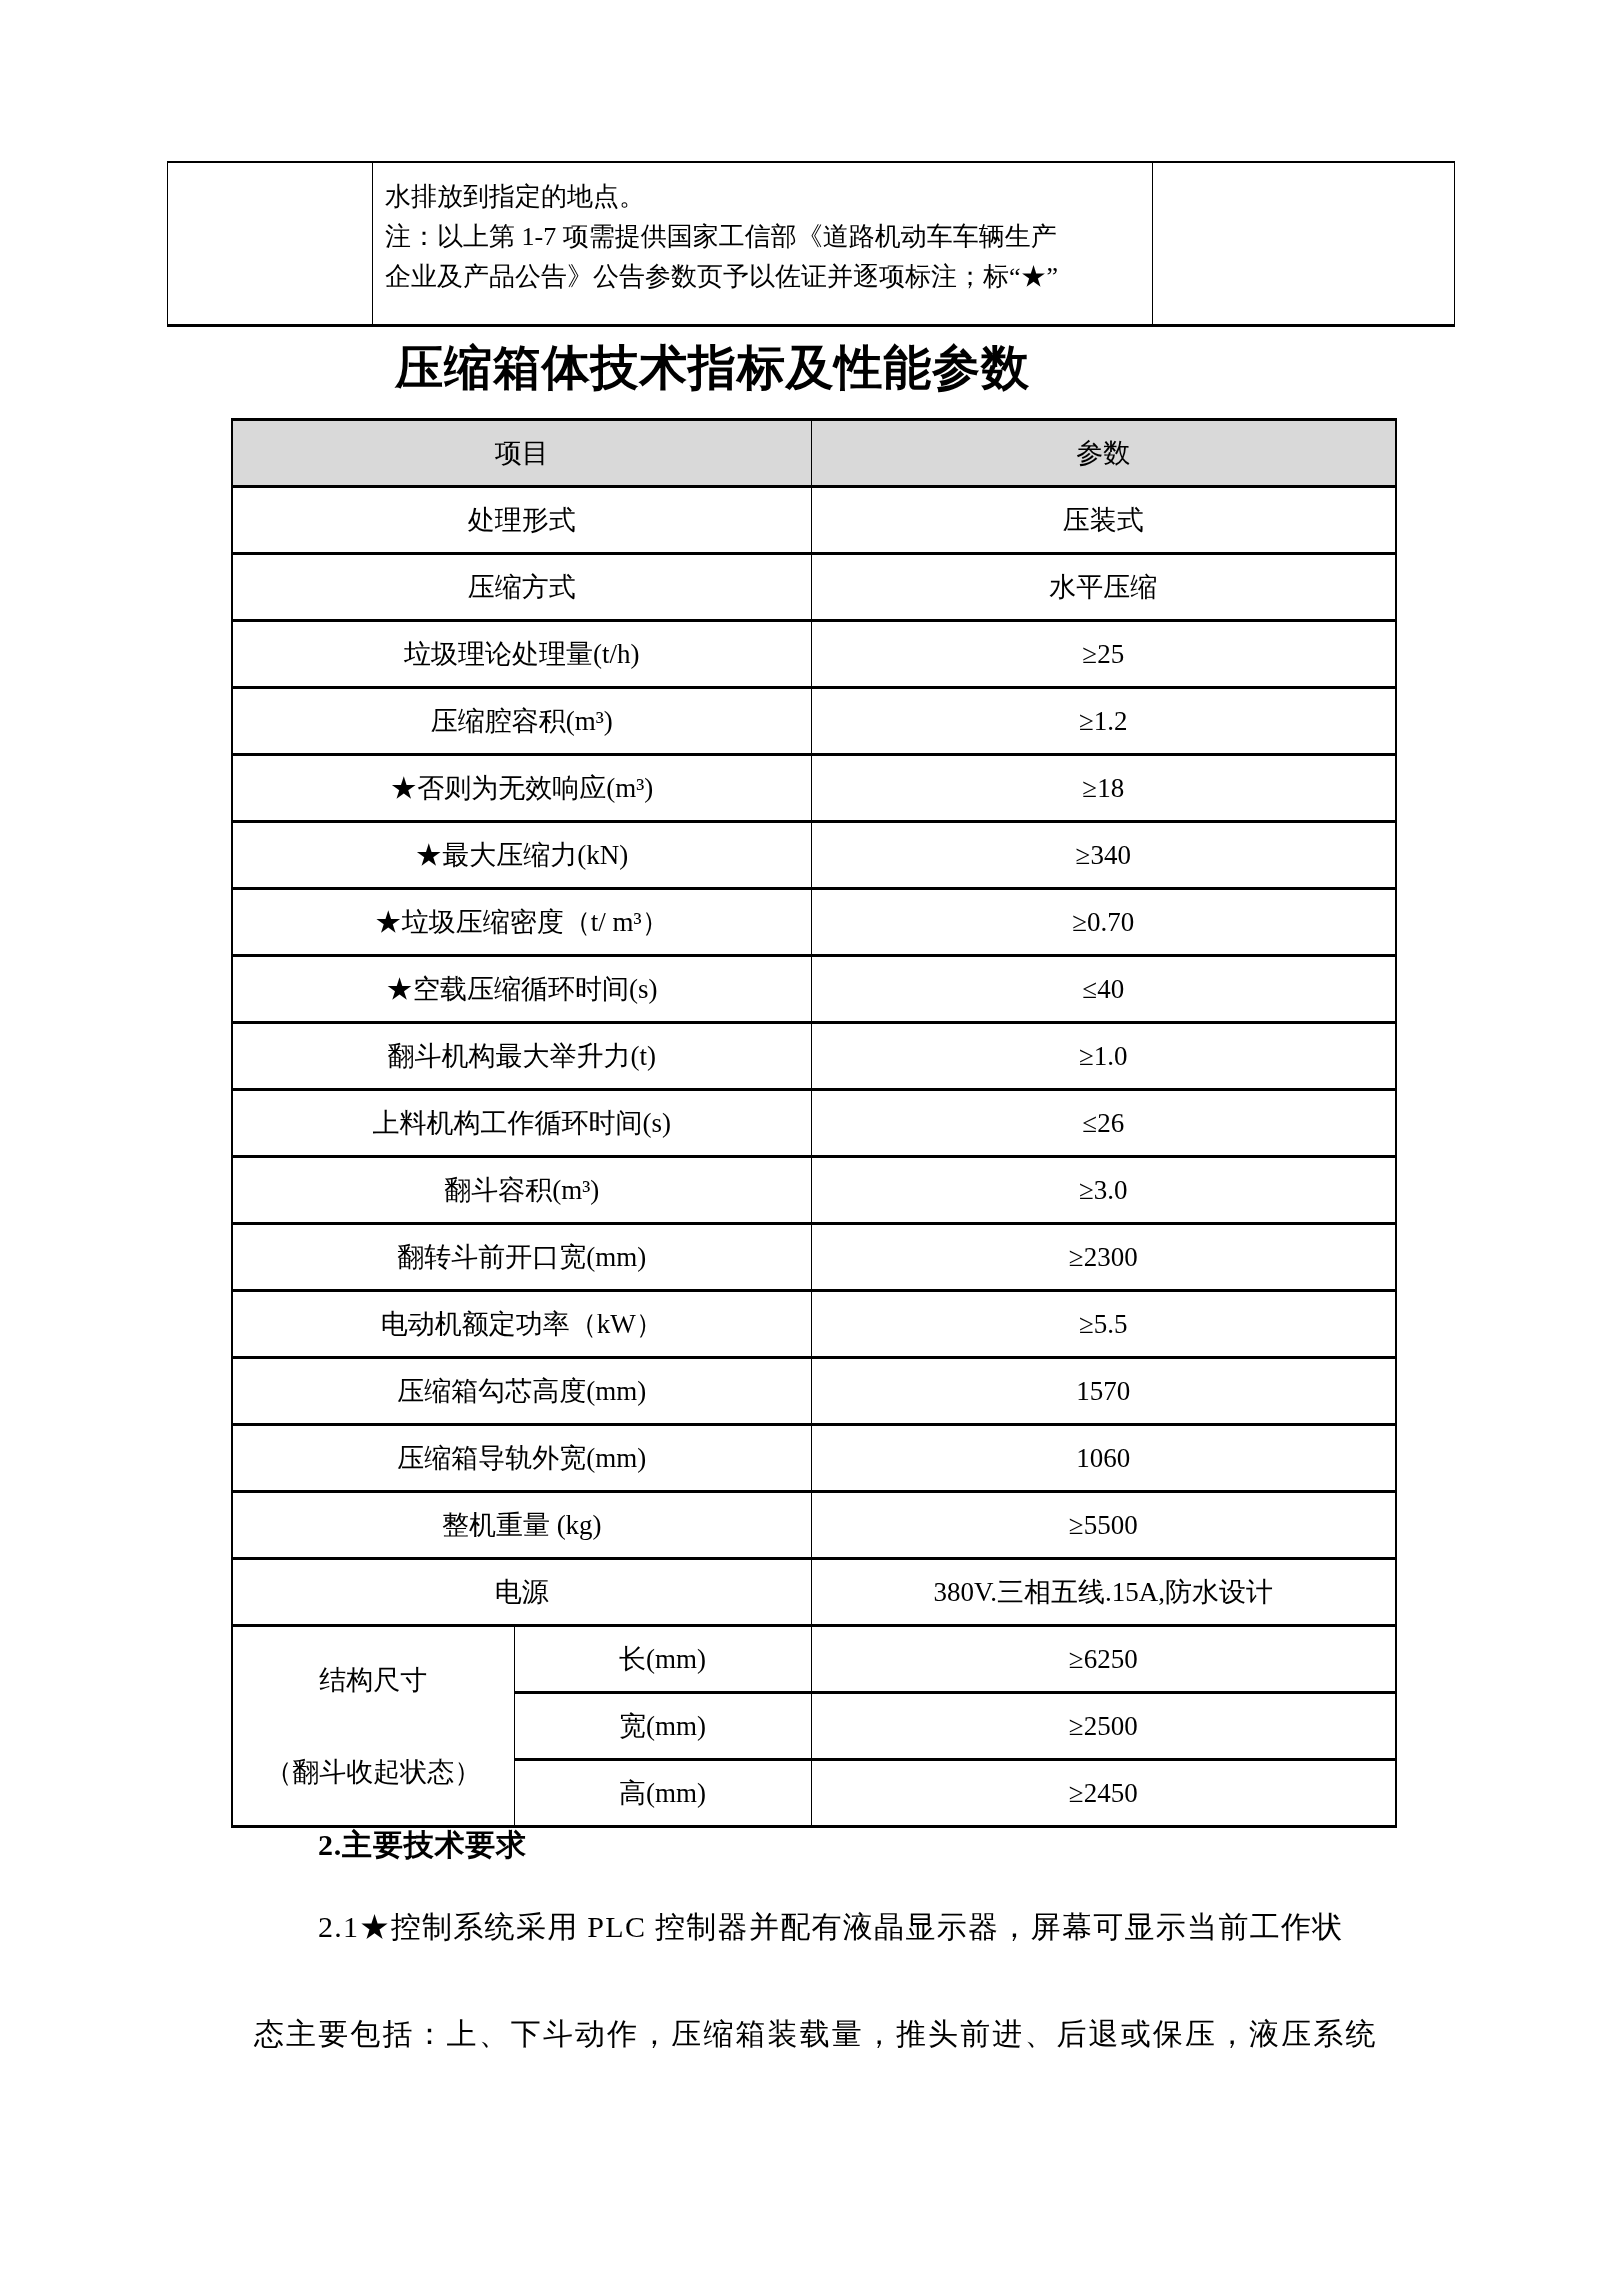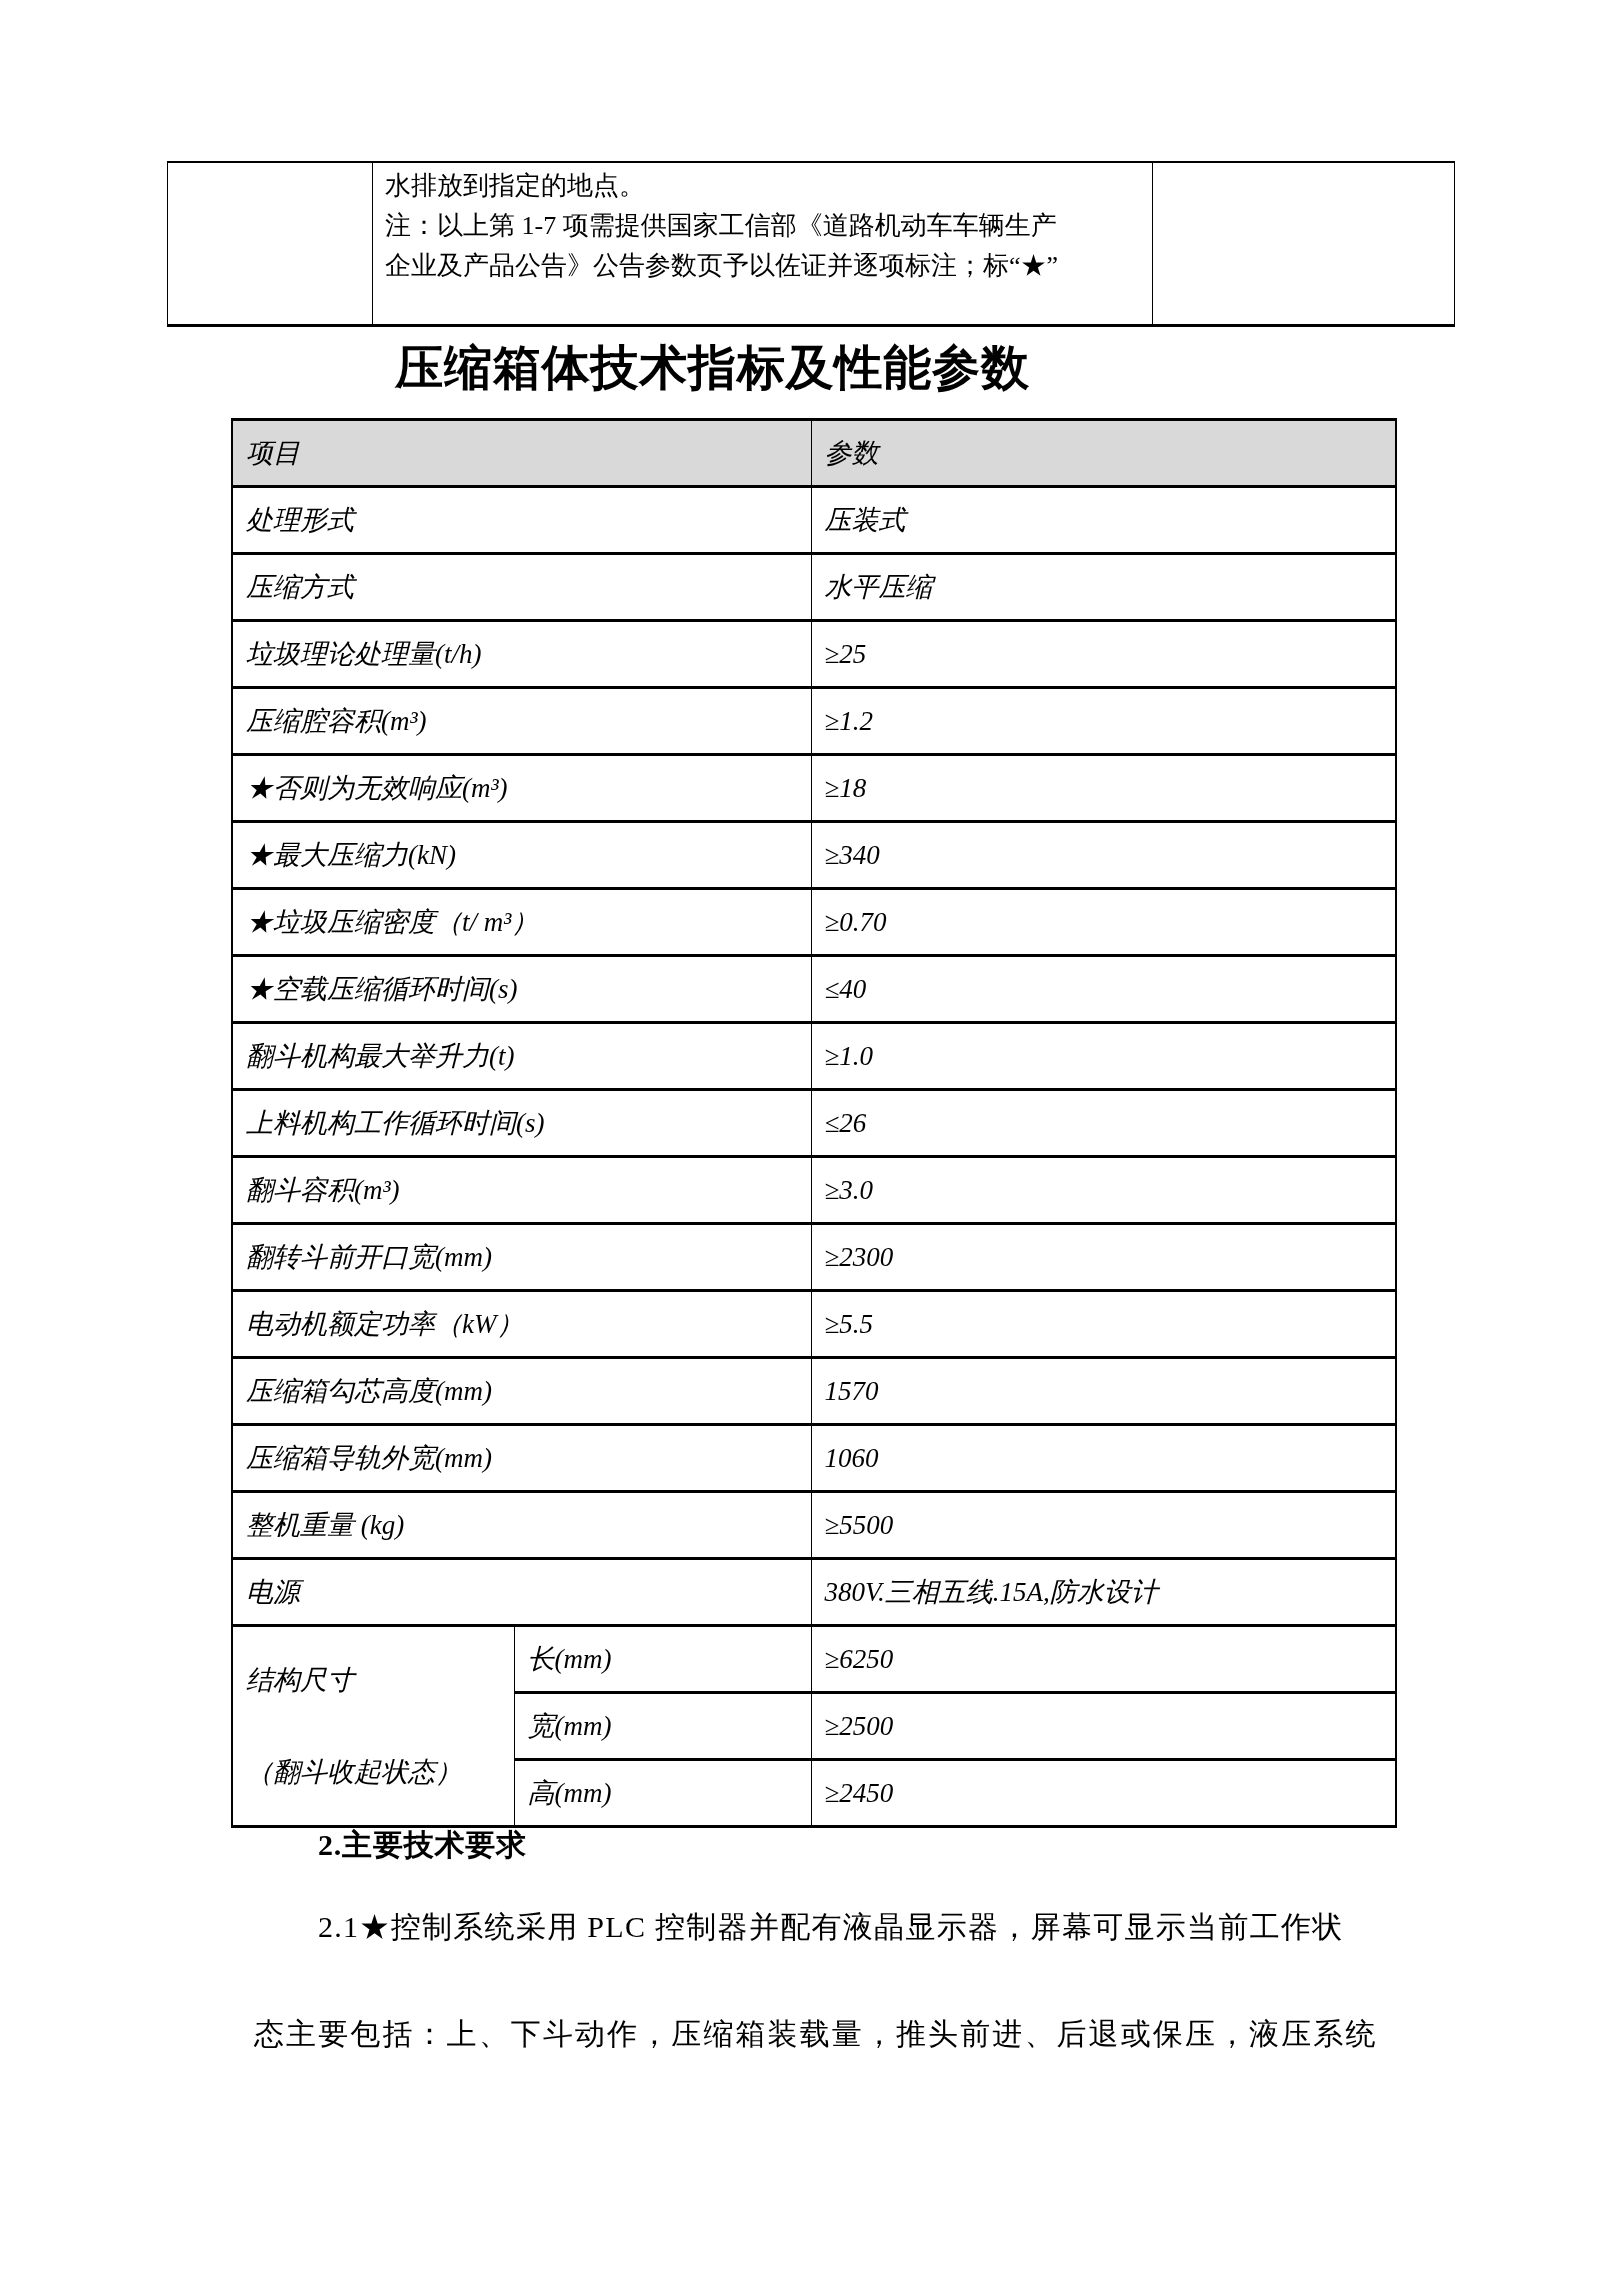--- a/index.html
+++ b/index.html
@@ -20,21 +20,21 @@
     width:1288px; height:166px;
     box-sizing:border-box;
     display:flex;
     border-top:2.5px solid #000;
     border-bottom:3.4px solid #000;
     border-left:1.7px solid #000;
     border-right:1.7px solid #000;
   }
   .tt-cell { box-sizing:border-box; height:100%; }
   .tt-left  { width:205px; border-right:1.7px solid #000; }
-  .tt-mid   { width:780px; border-right:1.7px solid #000; padding:3px 10px 0 12px;
+  .tt-mid   { width:780px; border-right:1.7px solid #000; padding:14px 10px 0 12px;
               font-size:26px; line-height:40px; text-align:left; }
   .tt-right { flex:1; }
 
   
   .doc-title {
     position:absolute;
     left:0; top:337px; width:1425px;
     text-align:center;
     font-size:48px;
     font-weight:700;
@@ -52,25 +52,24 @@
     border:2.5px solid #000;
     font-size:27px;
   }
   .spec-table th, .spec-table td {
     border-left:1.7px solid #000;
     border-right:1.7px solid #000;
     border-top:3.4px solid #000;
     border-bottom:3.4px solid #000;
     height:64px;
     padding:0 13px;
-    text-align:left;
+    text-align:center;
     vertical-align:middle;
     font-weight:normal;
     overflow:hidden;
-    font-style:italic;
   }
   .spec-table th.hdr { background:#d9d9d9; }
   .spec-table td.dim-label div { line-height:1.2; }
   .spec-table td.dim-label div + div { margin-top:60px; }
 
   
   .note-heading {
     position:absolute;
     left:318px; top:1825px;
     font-size:30px;

